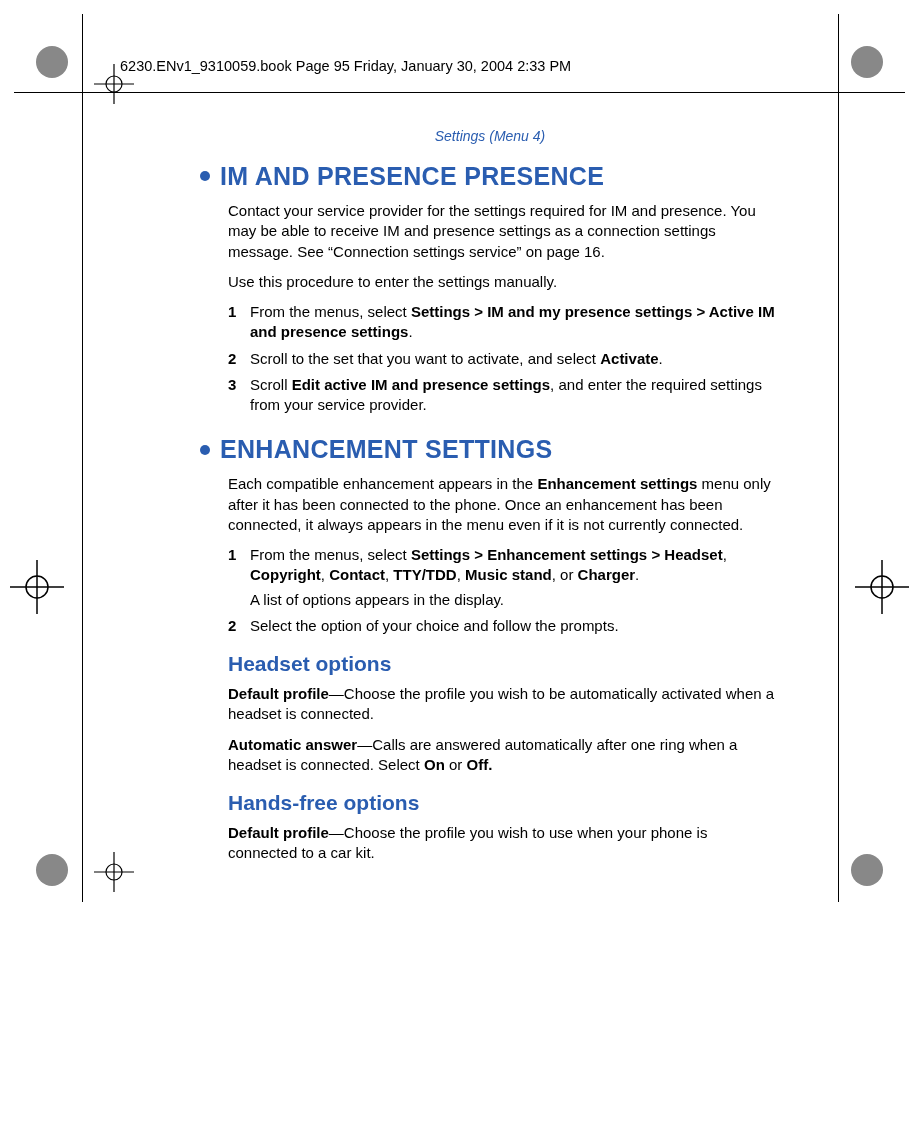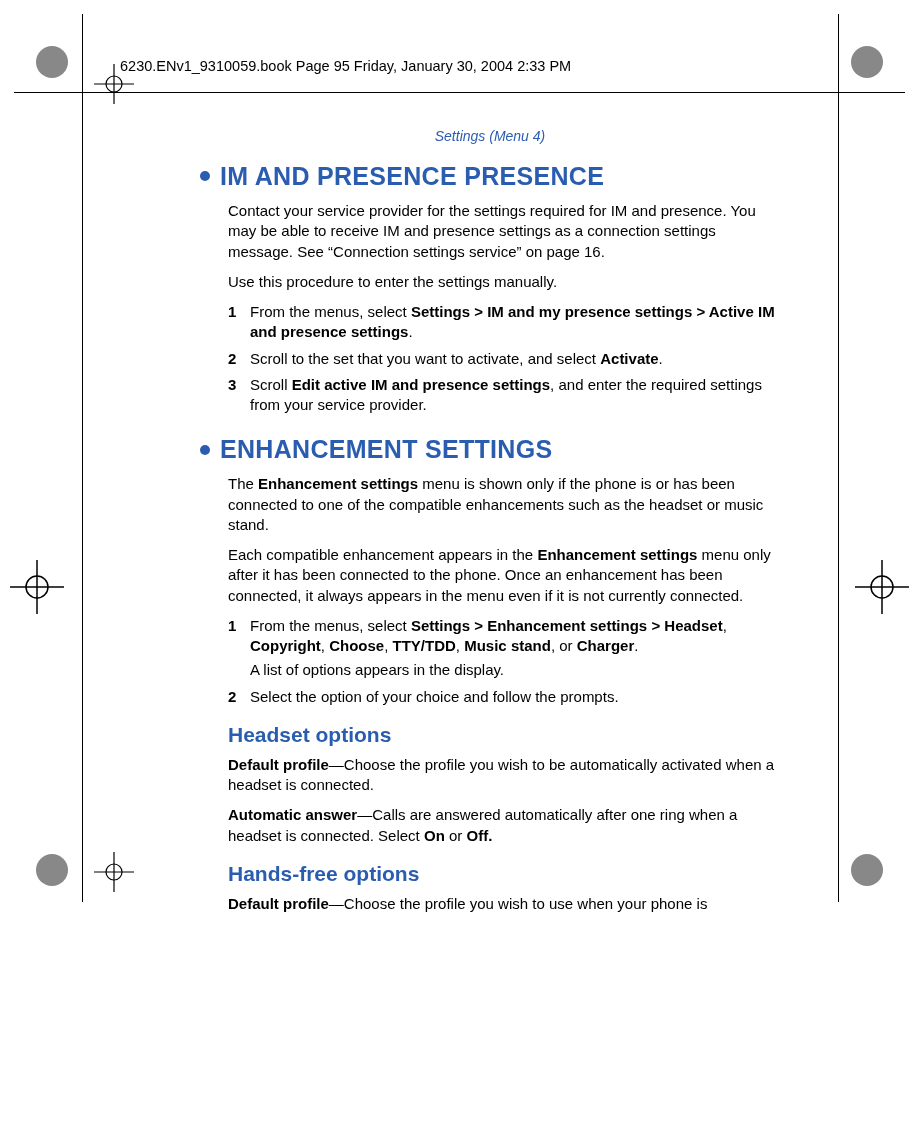--- a/index.html
+++ b/index.html
@@ -140,26 +140,25 @@
           <div class="num">2</div>
           <div class="txt"><span>Scroll to the set that you want to activate, and select </span><b>Activate</b><span>.</span></div>
         </div>
       <div class="step">
           <div class="num">3</div>
           <div class="txt"><span>Scroll </span><b>Edit active IM and presence settings</b><span>, and enter the required settings from your service provider.</span></div>
         </div>
     </div>
 
     <h1 class="sec" style="margin-top:20px"><span class="bullet"></span><span>ENHANCEMENT SETTINGS</span></h1>
-    <p><span>The </span><b>Enhancement settings</b><span> menu is shown only if the phone is or has been connected to one of the compatible enhancements such as the headset or music stand.</span></p>
     <p><span>Each compatible enhancement appears in the </span><b>Enhancement settings</b><span> menu only after it has been connected to the phone. Once an enhancement has been connected, it always appears in the menu even if it is not currently connected.</span></p>
     <div class="plist">
       <div class="step">
           <div class="num">1</div>
-          <div class="txt"><span>From the menus, select </span><b>Settings &gt; Enhancement settings &gt; Headset</b><span>, </span><b>Copyright</b><span>, </span><b>Choose</b><span>, </span><b>TTY/TDD</b><span>, </span><b>Music stand</b><span>, or </span><b>Charger</b><span>.</span><div class="sub" style="margin-left:0">A list of options appears in the display.</div></div>
+          <div class="txt"><span>From the menus, select </span><b>Settings &gt; Enhancement settings &gt; Headset</b><span>, </span><b>Copyright</b><span>, </span><b>Contact</b><span>, </span><b>TTY/TDD</b><span>, </span><b>Music stand</b><span>, or </span><b>Charger</b><span>.</span><div class="sub" style="margin-left:0">A list of options appears in the display.</div></div>
         </div>
       <div class="step">
           <div class="num">2</div>
           <div class="txt">Select the option of your choice and follow the prompts.</div>
         </div>
     </div>
 
     <h2 class="sub">Headset options</h2>
     <p><b>Default profile</b><span>—Choose the profile you wish to be automatically activated when a headset is connected.</span></p>
     <p><b>Automatic answer</b><span>—Calls are answered automatically after one ring when a headset is connected. Select </span><b>On</b><span> or </span><b>Off.</b></p>

